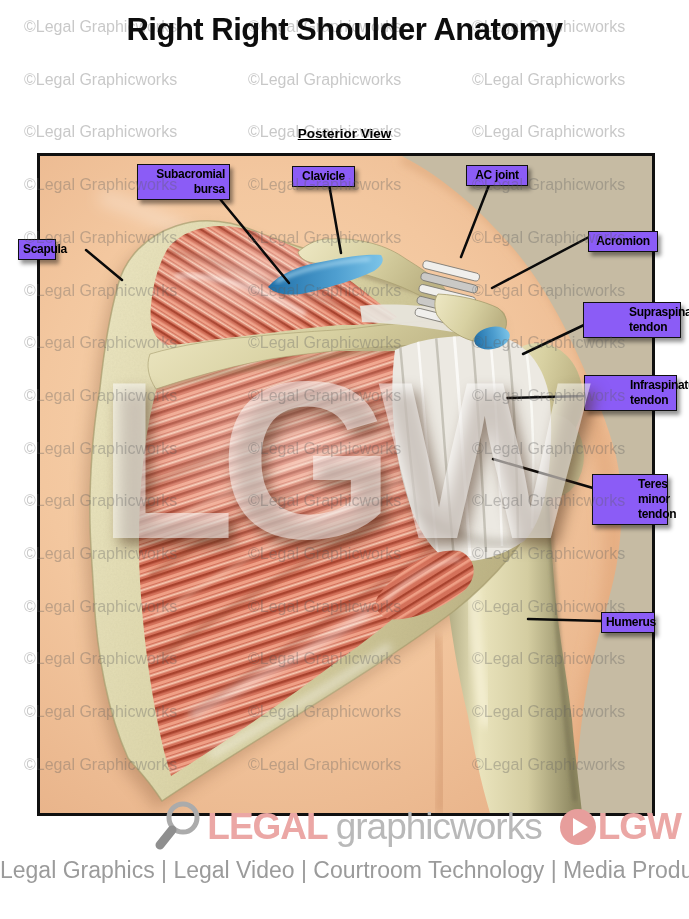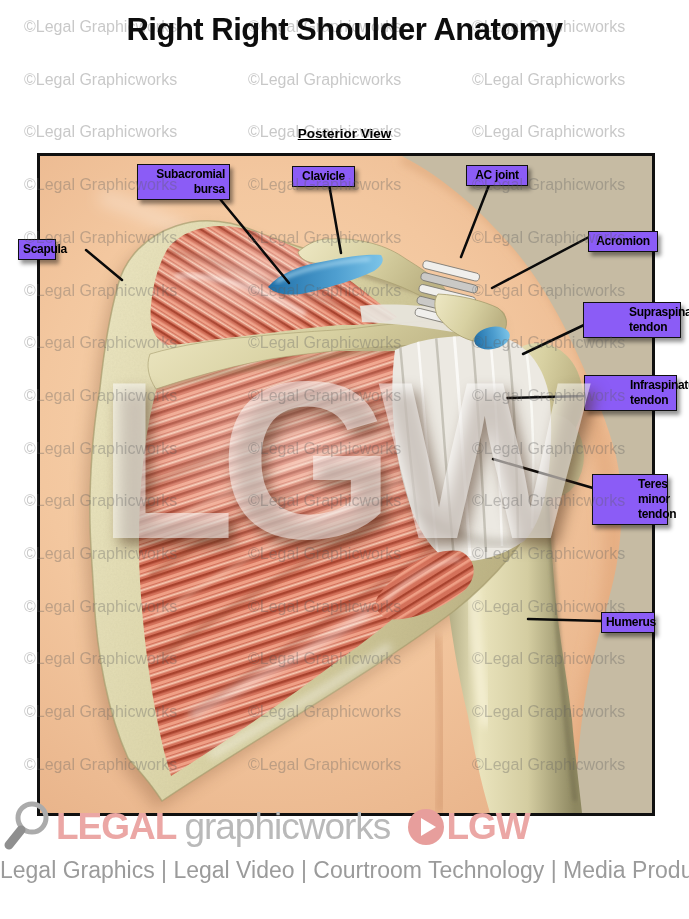--- a/index.html
+++ b/index.html
@@ -25,21 +25,21 @@
   .anat-label.al-left{text-align:left;padding-left:45px;}
   
   .lgw-center{position:absolute;left:98px;top:348px;z-index:25;pointer-events:none;
         font-size:225px;font-weight:bold;line-height:1;letter-spacing:-16px;
         color:rgba(255,255,255,0.52);text-shadow:6px 8px 14px rgba(72,44,24,0.5);}
   .wm-layer{position:absolute;left:0;top:0;width:689px;height:919px;z-index:30;pointer-events:none;}
   .wm-tile{position:absolute;font-size:16px;font-weight:500;white-space:nowrap;
         color:rgba(95,95,95,0.34);}
   
   .footer-logo{position:absolute;left:0;right:0;top:799px;height:56px;z-index:40;
-        display:flex;align-items:center;justify-content:flex-start;}
+        display:flex;align-items:center;justify-content:flex-end;}
   .footer-logo .brand{font-size:37px;letter-spacing:-1px;}
   .brand-pink{color:#eba7a5;font-weight:bold;}
   .brand-gray{color:#b9b9b9;font-weight:normal;}
   .icon-spacer{width:8px;}
   .tagline{position:absolute;left:0;right:0;top:857px;text-align:center;z-index:40;
         font-size:23px;color:#9b9b9b;white-space:nowrap;}
 </style>
 </head>
 <body>
 

